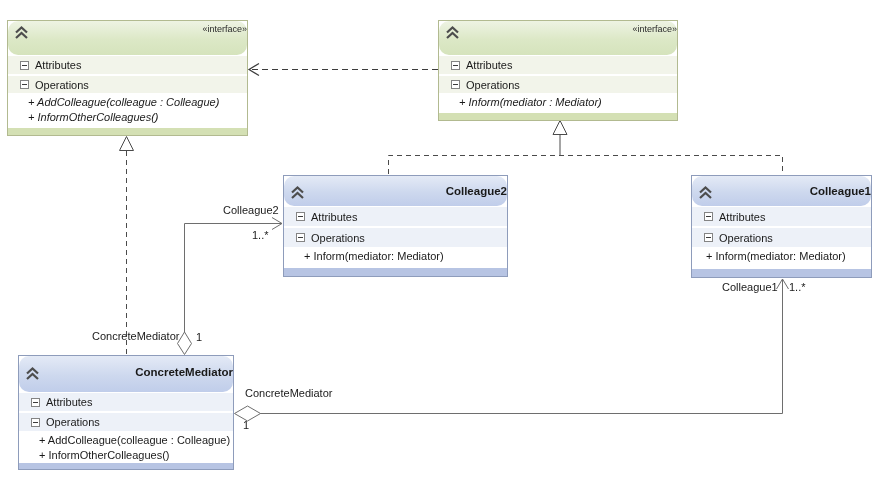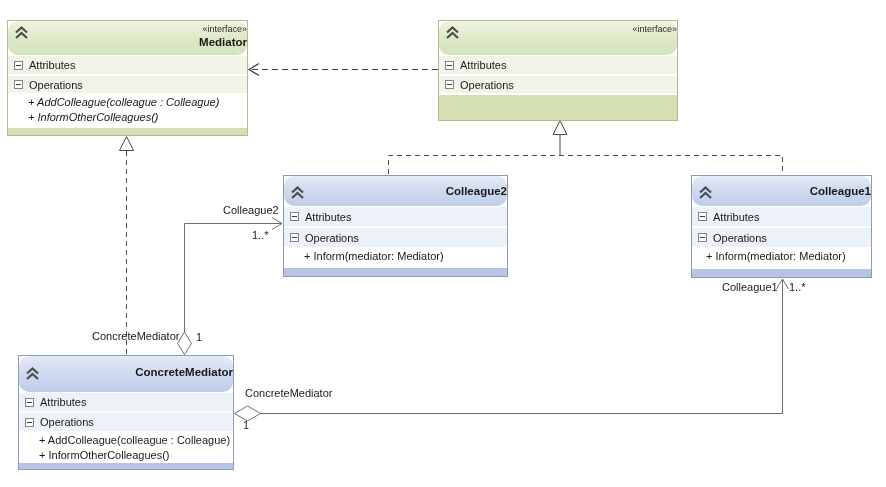--- a/index.html
+++ b/index.html
@@ -19,21 +19,21 @@
   .box-header { position:relative; flex:none; text-align:right; box-sizing:border-box;border-radius:10px; }
   .green .box-header { background:linear-gradient(180deg,#eef3e3 0%,#dce8c6 55%,#d5e3bc 100%); }
   .blue  .box-header { background:linear-gradient(180deg,#e4eaf6 0%,#cdd8ee 55%,#c0cdea 100%); }
 
   .stereotype { font-size:9px; padding-top:3px; color:#2a2a2a; line-height:11px; }
   .class-name { font-weight:bold; font-size:11.5px; color:#191919; line-height:15px; }
   .single .class-name { line-height:inherit; }
 
   .chevron { position:absolute; left:6px; top:5px; width:15px; height:14px; }
 
-  .comp-row { flex:none; display:flex; align-items:center; gap:6px; padding-left:6px;
+  .comp-row { flex:none; display:flex; align-items:center; gap:6px; padding-left:12px;
               box-sizing:border-box; border-top:1px solid #fff; border-bottom:1px solid #fff; }
   .green .comp-row { background:#f2f4ea; }
   .blue  .comp-row { background:#edf1f8; }
   .comp-label { line-height:12px; }
 
   .minus-icon { flex:none; width:9px; height:9px; box-sizing:border-box;
                 border:1px solid #848484; background:#fff; position:relative; }
   .minus-icon::after { content:""; position:absolute; left:1px; right:1px; top:3px;
                        height:1px; background:#3c3c3c; }
 
@@ -87,21 +87,20 @@
     <div class="box-header" style="height:34px;">
       <span class="chevron">
         <svg width="15" height="14" viewBox="0 0 15 14">
             <g stroke="#4d4d4d" stroke-width="2.2" fill="none">
               <polyline points="2,6.5 7.5,1.5 13,6.5"></polyline>
               <polyline points="2,12 7.5,7 13,12"></polyline>
             </g>
           </svg>
       </span>
       <div class="stereotype">«interface»</div>
-      <div class="class-name">Mediator</div>
     </div>
     <div class="comp-row" style="height:20px;">
       <span class="minus-icon"></span>
       <span class="comp-label">Attributes</span>
     </div>
     <div class="comp-row" style="height:19px;">
       <span class="minus-icon"></span>
       <span class="comp-label">Operations</span>
     </div>
     <div class="ops-area italic-ops" style="height:33px;">
@@ -124,20 +123,23 @@
       <div class="stereotype">«interface»</div>
     </div>
     <div class="comp-row" style="height:20px;">
       <span class="minus-icon"></span>
       <span class="comp-label">Attributes</span>
     </div>
     <div class="comp-row" style="height:19px;">
       <span class="minus-icon"></span>
       <span class="comp-label">Operations</span>
     </div>
+    <div class="ops-area italic-ops" style="height:18px;">
+      <div class="op-line">+ Inform(mediator : Mediator)</div>
+    </div>
     <div class="strip"></div>
   </div>
 
   <div class="uml-box blue" style="left:283px; top:175px; width:225px; height:102px;">
     <div class="box-header single" style="height:30px; line-height:30px;">
       <span class="chevron">
         <svg width="15" height="14" viewBox="0 0 15 14">
             <g stroke="#4d4d4d" stroke-width="2.2" fill="none">
               <polyline points="2,6.5 7.5,1.5 13,6.5"></polyline>
               <polyline points="2,12 7.5,7 13,12"></polyline>

